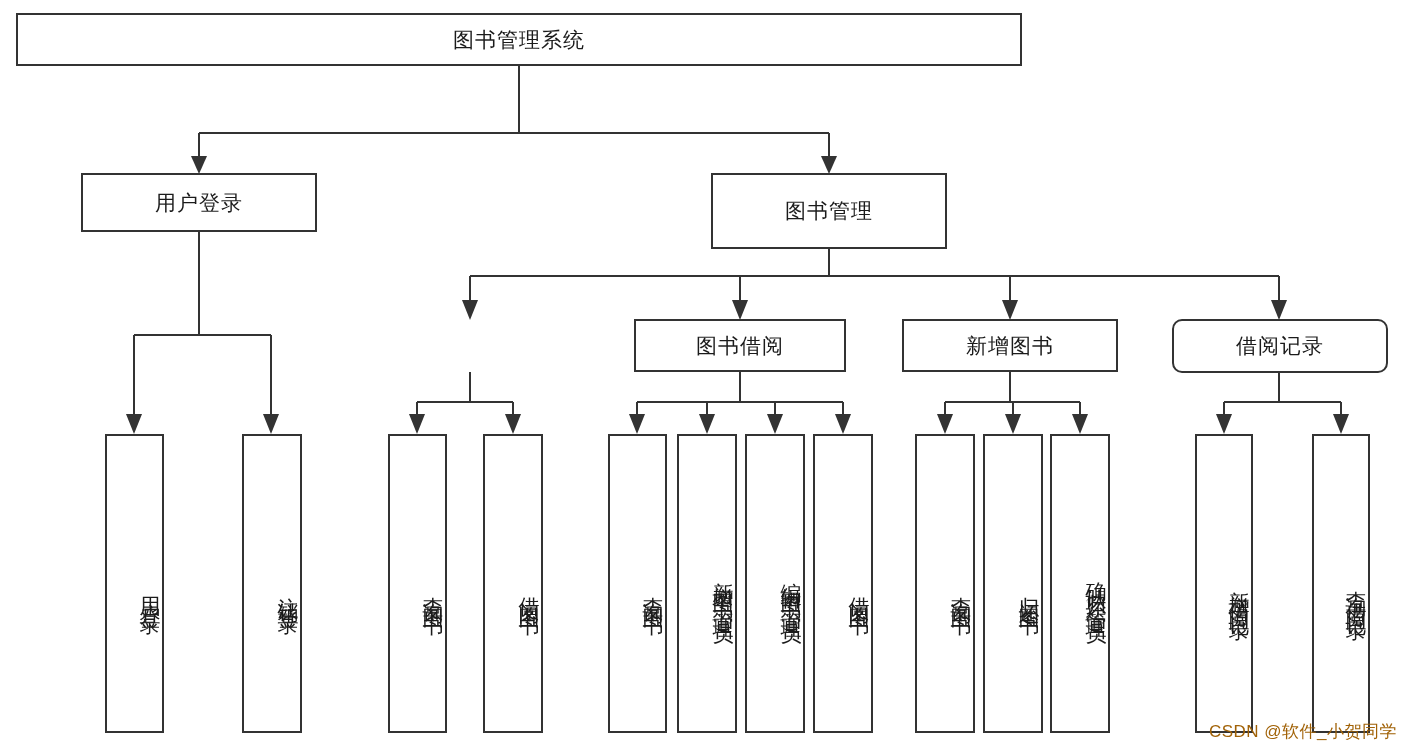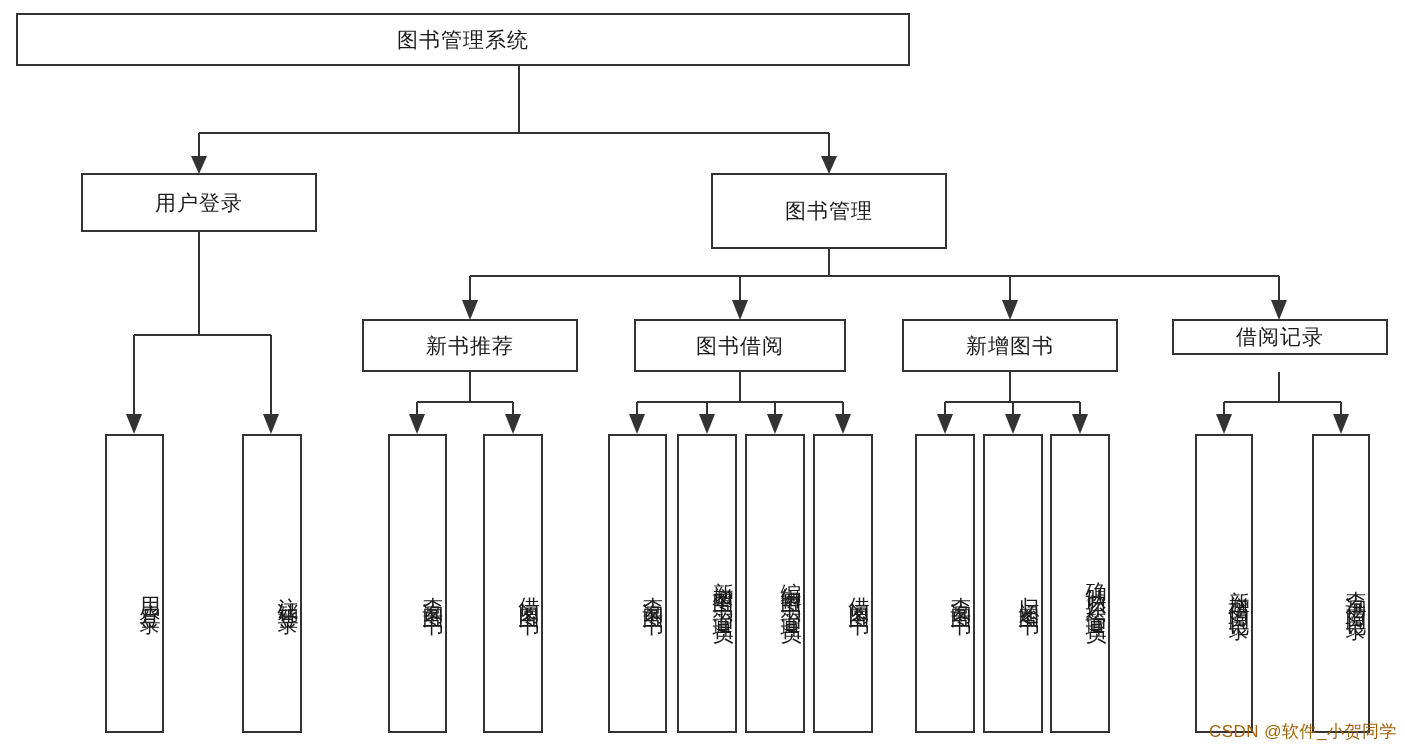--- a/index.html
+++ b/index.html
@@ -137,41 +137,38 @@
     <polygon points="1072,414 1088,414 1080,434"></polygon>
 
     <line x1="1279" y1="372" x2="1279" y2="402"></line>
     <line x1="1224" y1="402" x2="1341" y2="402"></line>
     <line x1="1224" y1="402" x2="1224" y2="420"></line>
     <polygon points="1216,414 1232,414 1224,434"></polygon>
     <line x1="1341" y1="402" x2="1341" y2="420"></line>
     <polygon points="1333,414 1349,414 1341,434"></polygon>
   </svg>
 
-  <div class="node horiz" style="left:16px; top:13px; width:894px; height:53px;">
+  <div class="node horiz" style="left:16px; top:13px; width:1006px; height:53px;">
     <span>图书管理系统</span>
   </div>
 
   <div class="node horiz" style="left:81px; top:173px; width:236px; height:59px;">
     <span>用户登录</span>
   </div>
   <div class="node horiz" style="left:711px; top:173px; width:236px; height:76px;">
     <span>图书管理</span>
   </div>
 
-  <div class="node horiz" style="left:362px; top:319px; width:216px; height:53px;">
-    <span>新书推荐</span>
-  </div>
   <div class="node horiz" style="left:634px; top:319px; width:212px; height:53px;">
     <span>图书借阅</span>
   </div>
   <div class="node horiz" style="left:902px; top:319px; width:216px; height:53px;">
     <span>新增图书</span>
   </div>
-  <div class="node horiz" style="left:1172px; top:319px; width:216px; height:36px;">
+  <div class="node horiz" style="left:1172px; top:319px; width:216px; height:54px;border-radius:10px;">
     <span>借阅记录</span>
   </div>
 
   <div class="node vert" style="left:105px; top:434px; width:59px; height:299px;">
     <span class="vtext">用户登录</span>
   </div>
   <div class="node vert" style="left:242px; top:434px; width:60px; height:299px;">
     <span class="vtext">注销登录</span>
   </div>
 

